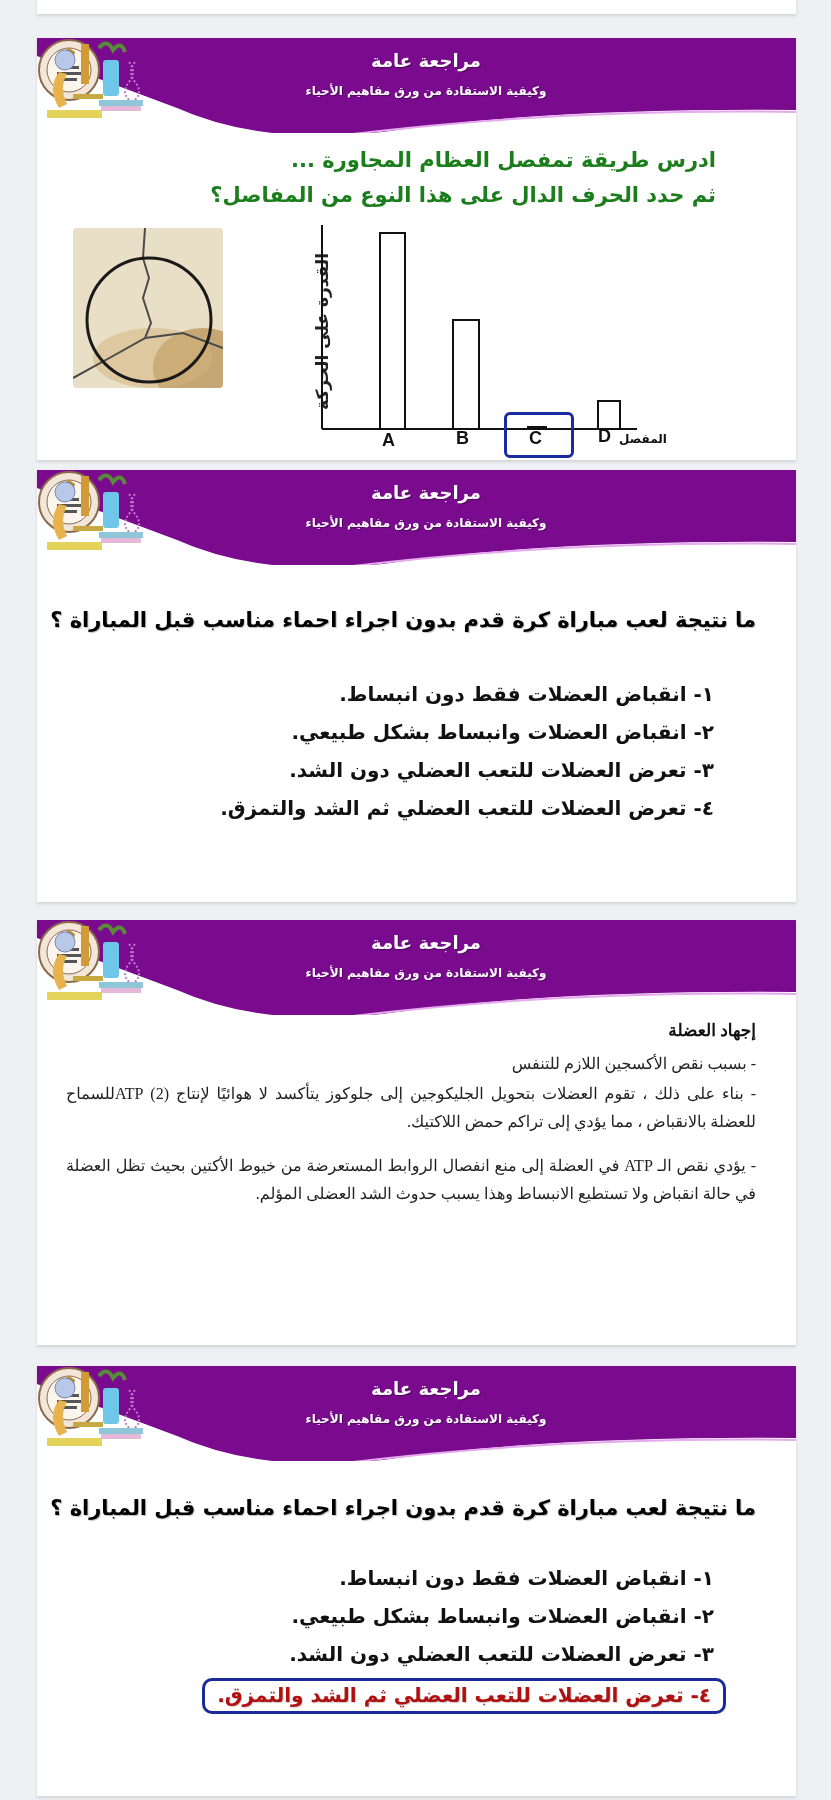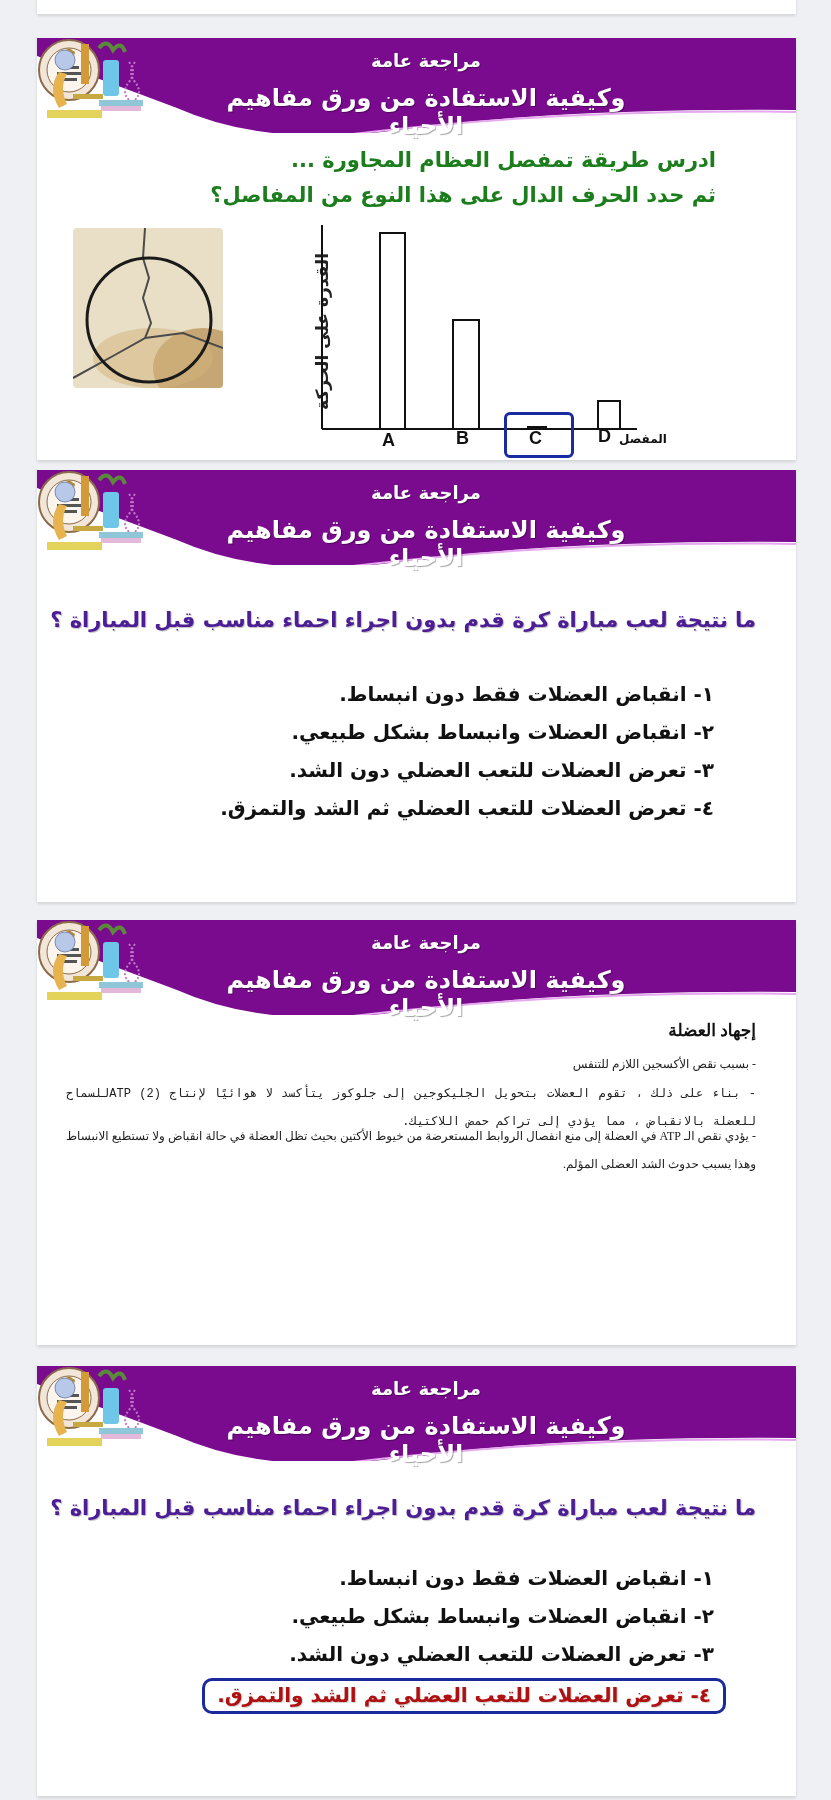--- a/index.html
+++ b/index.html
@@ -20,21 +20,21 @@
     position: absolute; left: 0; top: 0; width: 759px; height: 95px;
   }
   .banner svg { position: absolute; left: 0; top: 0; }
   .banner-line1, .banner-line2 {
     position: absolute; left: 174px; width: 430px; text-align: center;
     color: #ffffff; font-weight: bold; direction: rtl;
     font-family: "DejaVu Sans", sans-serif;
     text-shadow: 1px 1px 1px rgba(0,0,0,0.35);
   }
   .banner-line1 { top: 12px; font-size: 18px; }
-  .banner-line2 { top: 46px; font-size: 24px; }
+  .banner-line2 { top: 46px; font-size: 12px; }
   .emblem { position: absolute; left: 678px; top: 10px; width: 64px; height: 64px; }
   .lab-art { position: absolute; left: 10px; top: 12px; width: 110px; height: 86px; }
 
   .q-green {
     position: absolute; right: 80px; direction: rtl; text-align: right;
     color: #1b7d1b; font-weight: bold; font-size: 21px;
   }
   .bone-photo {
     position: absolute; left: 36px; top: 190px; width: 150px; height: 160px;
     border-radius: 4px; overflow: hidden;
@@ -53,40 +53,40 @@
   }
   .xlabel {
     position: absolute; font-size: 12px; color: #111; direction: rtl; font-weight: bold;
   }
   .highlight-c {
     position: absolute; border: 3px solid #1a2aa0; border-radius: 6px;
   }
 
   .q-red {
     position: absolute; right: 40px; direction: rtl; text-align: right;
-    color: #4c1d95; font-weight: bold; font-size: 21px;
+    color: #000000; font-weight: bold; font-size: 21px;
     text-shadow: 1px 1px 1px rgba(0,0,0,0.25);
   }
   .opt {
     position: absolute; right: 82px; direction: rtl; text-align: right;
     color: #111; font-weight: bold; font-size: 20px; white-space: nowrap;
   }
   .opt.correct {
     color: #b01010; border: 3px solid #1a2a9a; border-radius: 10px;
     padding: 2px 12px 4px 12px; right: 70px;
     text-shadow: 1px 1px 1px rgba(0,0,0,0.2);
   }
 
   .doc-title {
     position: absolute; right: 40px; direction: rtl; text-align: right;
     font-family: "Liberation Serif", serif; font-weight: bold; font-size: 17px; color: #111;
   }
   .doc-para {
     position: absolute; right: 40px; width: 690px; direction: rtl; text-align: justify;
-    font-family: "Liberation Serif", serif; font-size: 12px; line-height: 28px; color: #222;
+    font-family: "Liberation Serif", serif; font-size: 16px; line-height: 28px; color: #222;
   }
 </style>
 </head>
 <body>
 
 <div class="card top-remnant"></div>
 
 <div class="card" style="top:38px;height:422px;">
   <div class="banner">
     <svg width="759" height="95">
@@ -211,22 +211,22 @@
       <path d="M62 10 Q70 0 76 12 Q84 2 88 14" stroke="#5a8a3a" stroke-width="4" fill="none"></path>
       <rect x="66" y="22" width="16" height="36" rx="3" fill="#6ec6e8"></rect>
       <path d="M92 24 Q100 34 92 44 Q84 54 92 62" stroke="#c078c8" stroke-width="2" stroke-dasharray="2 2" fill="none"></path>
       <path d="M98 24 Q90 34 98 44 Q106 54 98 62" stroke="#c078c8" stroke-width="2" stroke-dasharray="2 2" fill="none"></path>
       <rect x="62" y="62" width="44" height="6" fill="#8fc7d8"></rect>
       <rect x="64" y="68" width="40" height="5" fill="#e3b8d8"></rect>
     </svg>
   </div>
   <div class="doc-title" style="top:100px;">إجهاد العضلة</div>
   <div class="doc-para" style="top:130px;">- بسبب نقص الأكسجين اللازم للتنفس</div>
-  <div class="doc-para" style="top:160px;font-family:Liberation Mono, monospace;">- بناء على ذلك ، تقوم العضلات بتحويل الجليكوجين إلى جلوكوز يتأكسد لا هوائيًا لإنتاج (2) ATPللسماح للعضلة بالانقباض ، مما يؤدي إلى تراكم حمض اللاكتيك.</div>
-  <div class="doc-para" style="top:202px;margin-left:16px;">- يؤدي نقص الـ ATP في العضلة إلى منع انفصال الروابط المستعرضة من خيوط الأكتين بحيث تظل العضلة في حالة انقباض ولا تستطيع الانبساط وهذا يسبب حدوث الشد العضلى المؤلم.</div>
+  <div class="doc-para" style="top:160px;">- بناء على ذلك ، تقوم العضلات بتحويل الجليكوجين إلى جلوكوز يتأكسد لا هوائيًا لإنتاج (2) ATPللسماح للعضلة بالانقباض ، مما يؤدي إلى تراكم حمض اللاكتيك.</div>
+  <div class="doc-para" style="top:232px;margin-left:16px;">- يؤدي نقص الـ ATP في العضلة إلى منع انفصال الروابط المستعرضة من خيوط الأكتين بحيث تظل العضلة في حالة انقباض ولا تستطيع الانبساط وهذا يسبب حدوث الشد العضلى المؤلم.</div>
 </div>
 
 <div class="card" style="top:1366px;height:430px;">
   <div class="banner">
     <svg width="759" height="95">
       <path d="M0 0 H759 V72 Q520 70 360 92 Q230 110 140 70 Q60 40 0 18 Z" fill="#7a0b8f"></path>
       <path d="M300 98 Q520 70 759 74" stroke="#e6a8ee" stroke-width="2" fill="none"></path>
     </svg>
     <div class="banner-line1">مراجعة عامة</div>
     <div class="banner-line2">وكيفية الاستفادة من ورق مفاهيم الأحياء</div>

